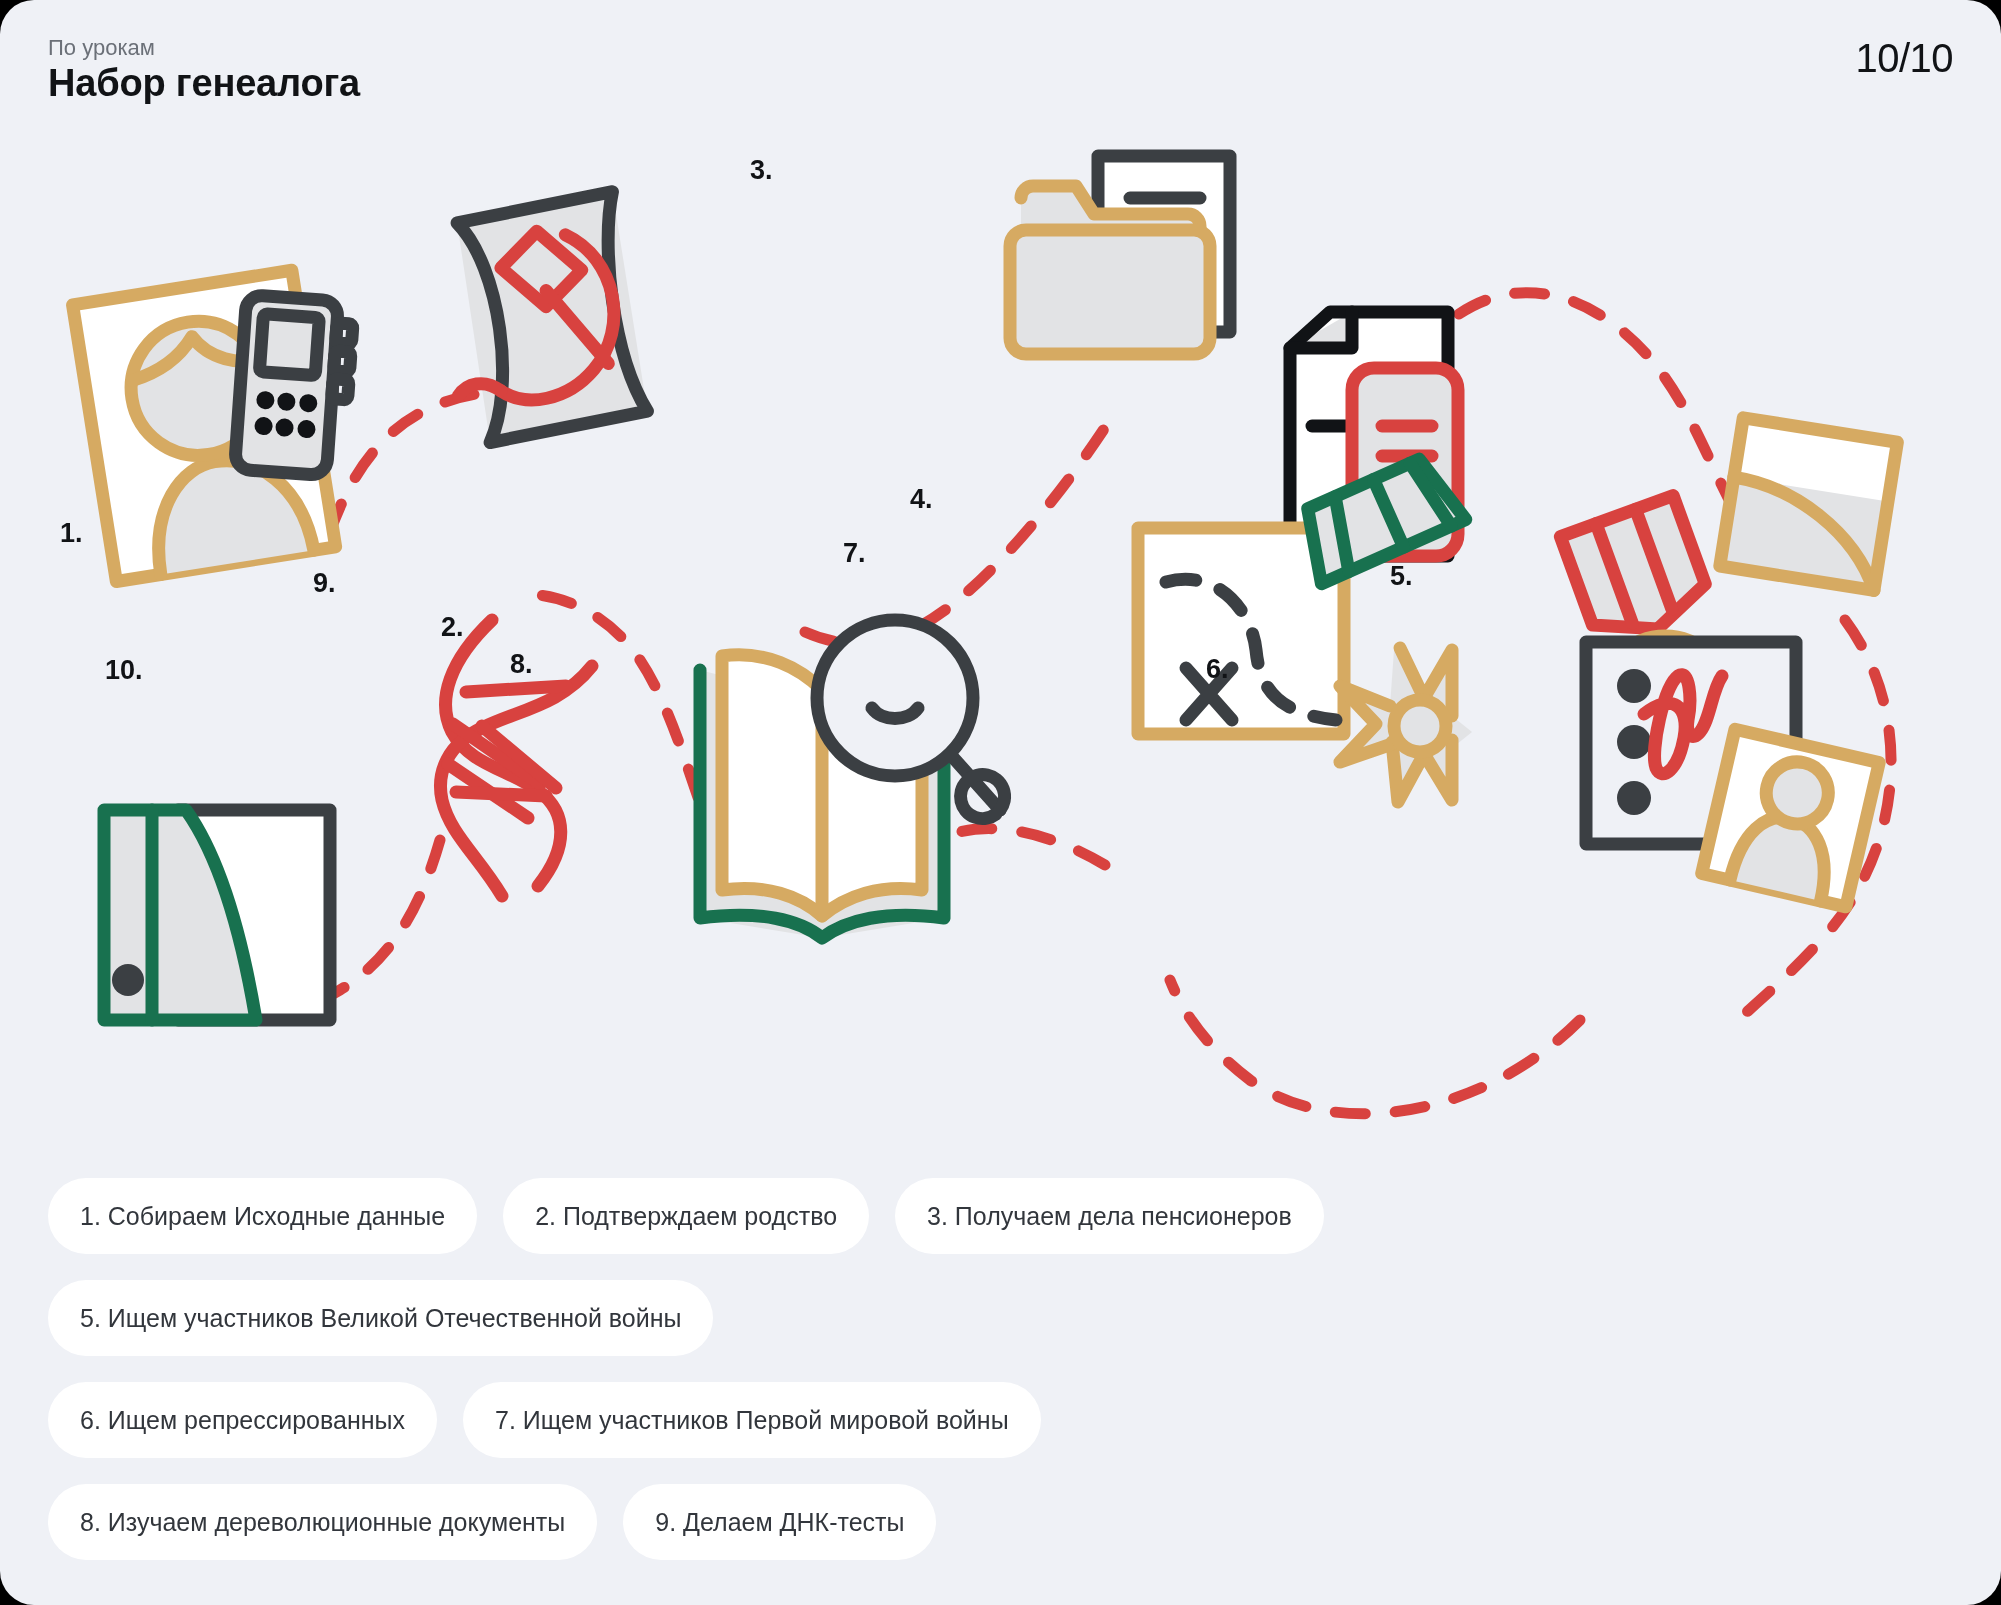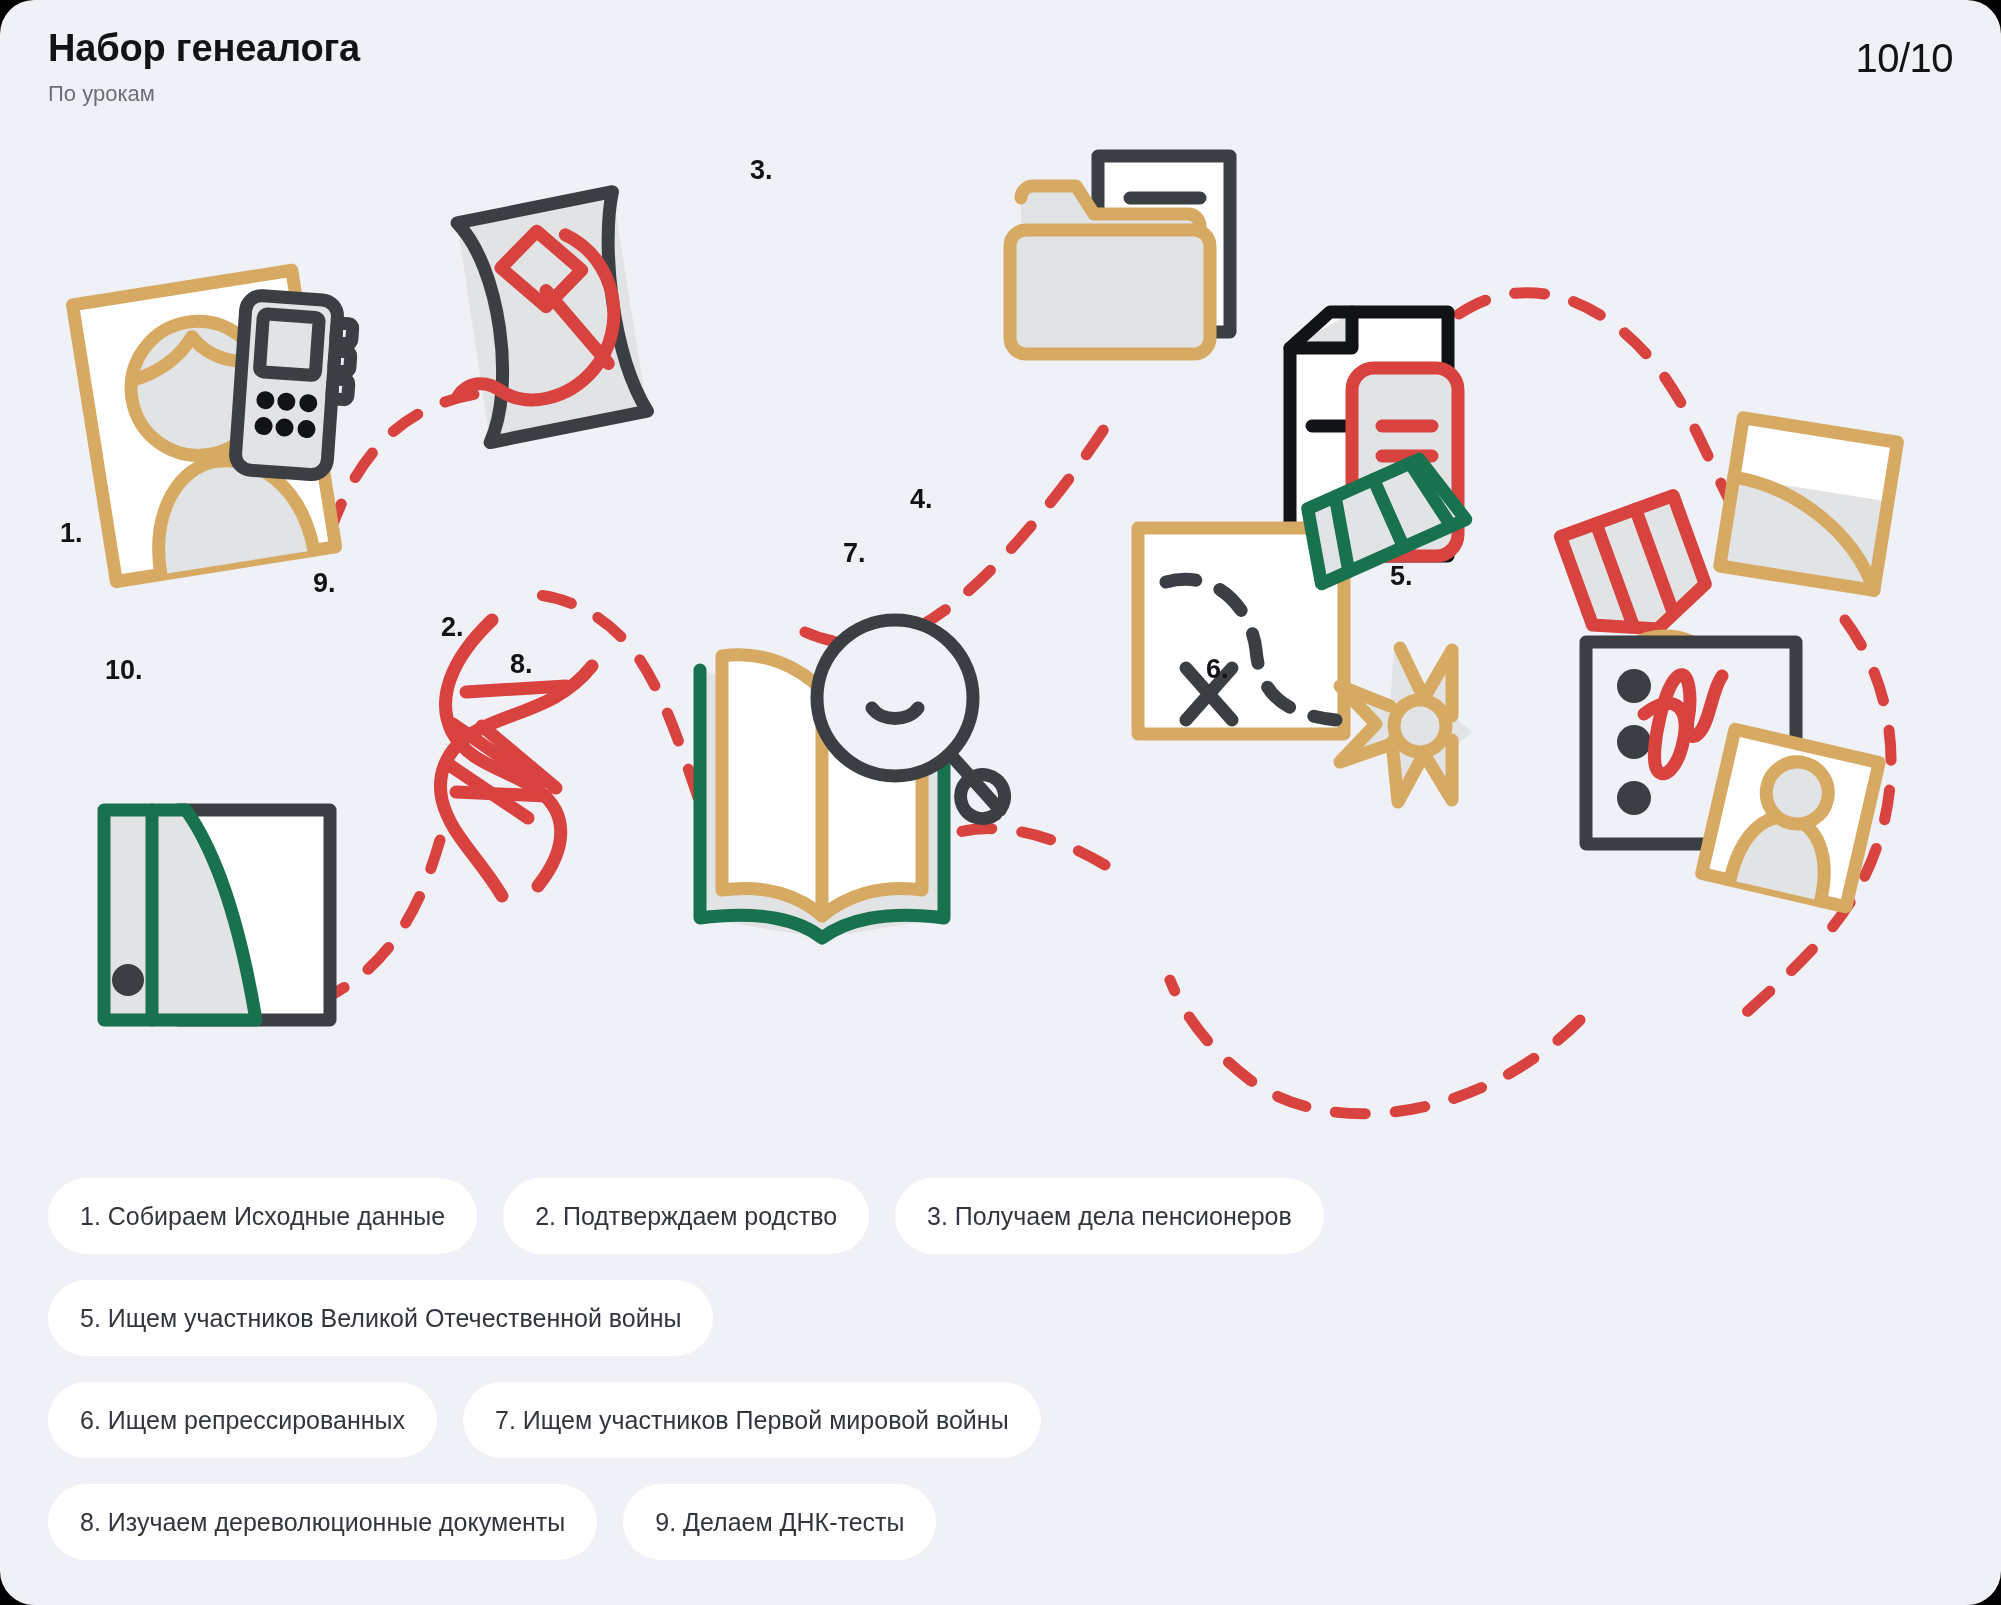--- a/index.html
+++ b/index.html
@@ -92,22 +92,22 @@
     white-space: nowrap;
     line-height: 1;
   }
 </style>
 </head>
 <body>
 
 <div id="card">
 
   <div id="header">
+    <div id="subtitle">По урокам</div>
     <div id="title">Набор генеалога</div>
-    <div id="subtitle">По урокам</div>
     <div id="counter">10/10</div>
   </div>
 
   <div id="stage">
 
     <svg viewBox="0 0 2001 1010" xmlns="http://www.w3.org/2000/svg">
       <defs>
         <style>
           .g  { stroke:#D6AA62; }
           .r  { stroke:#D8423F; }

